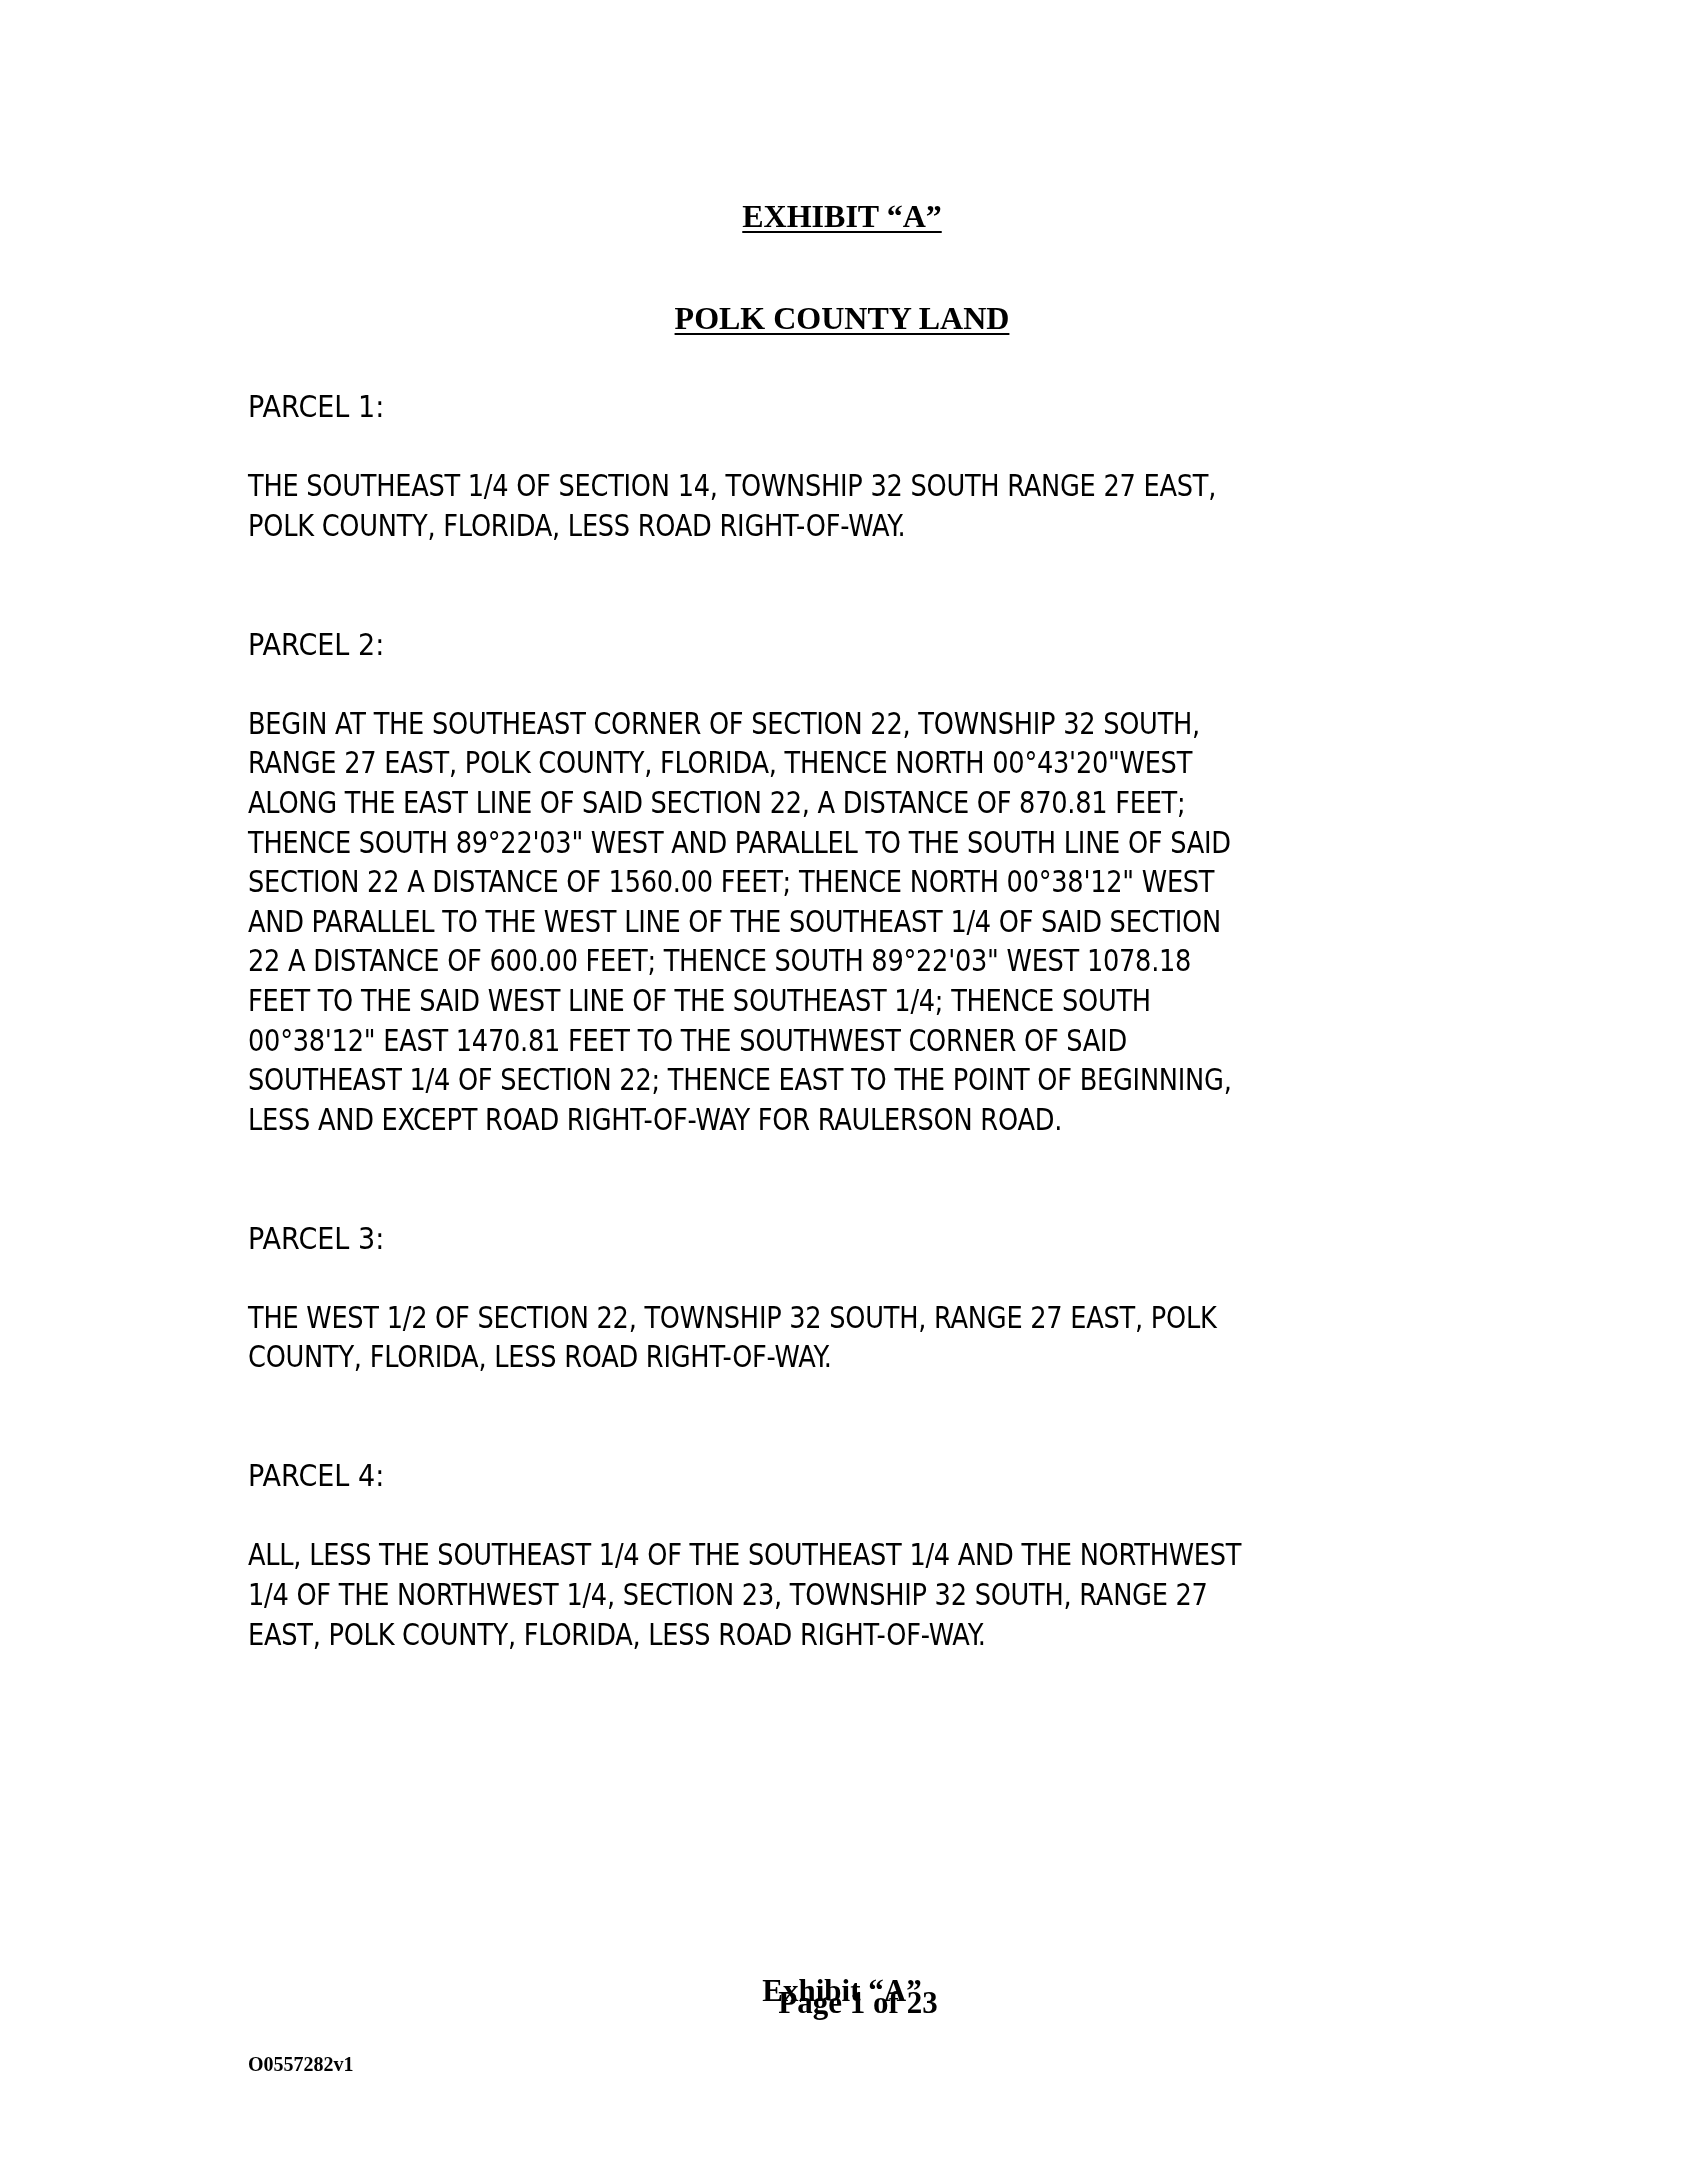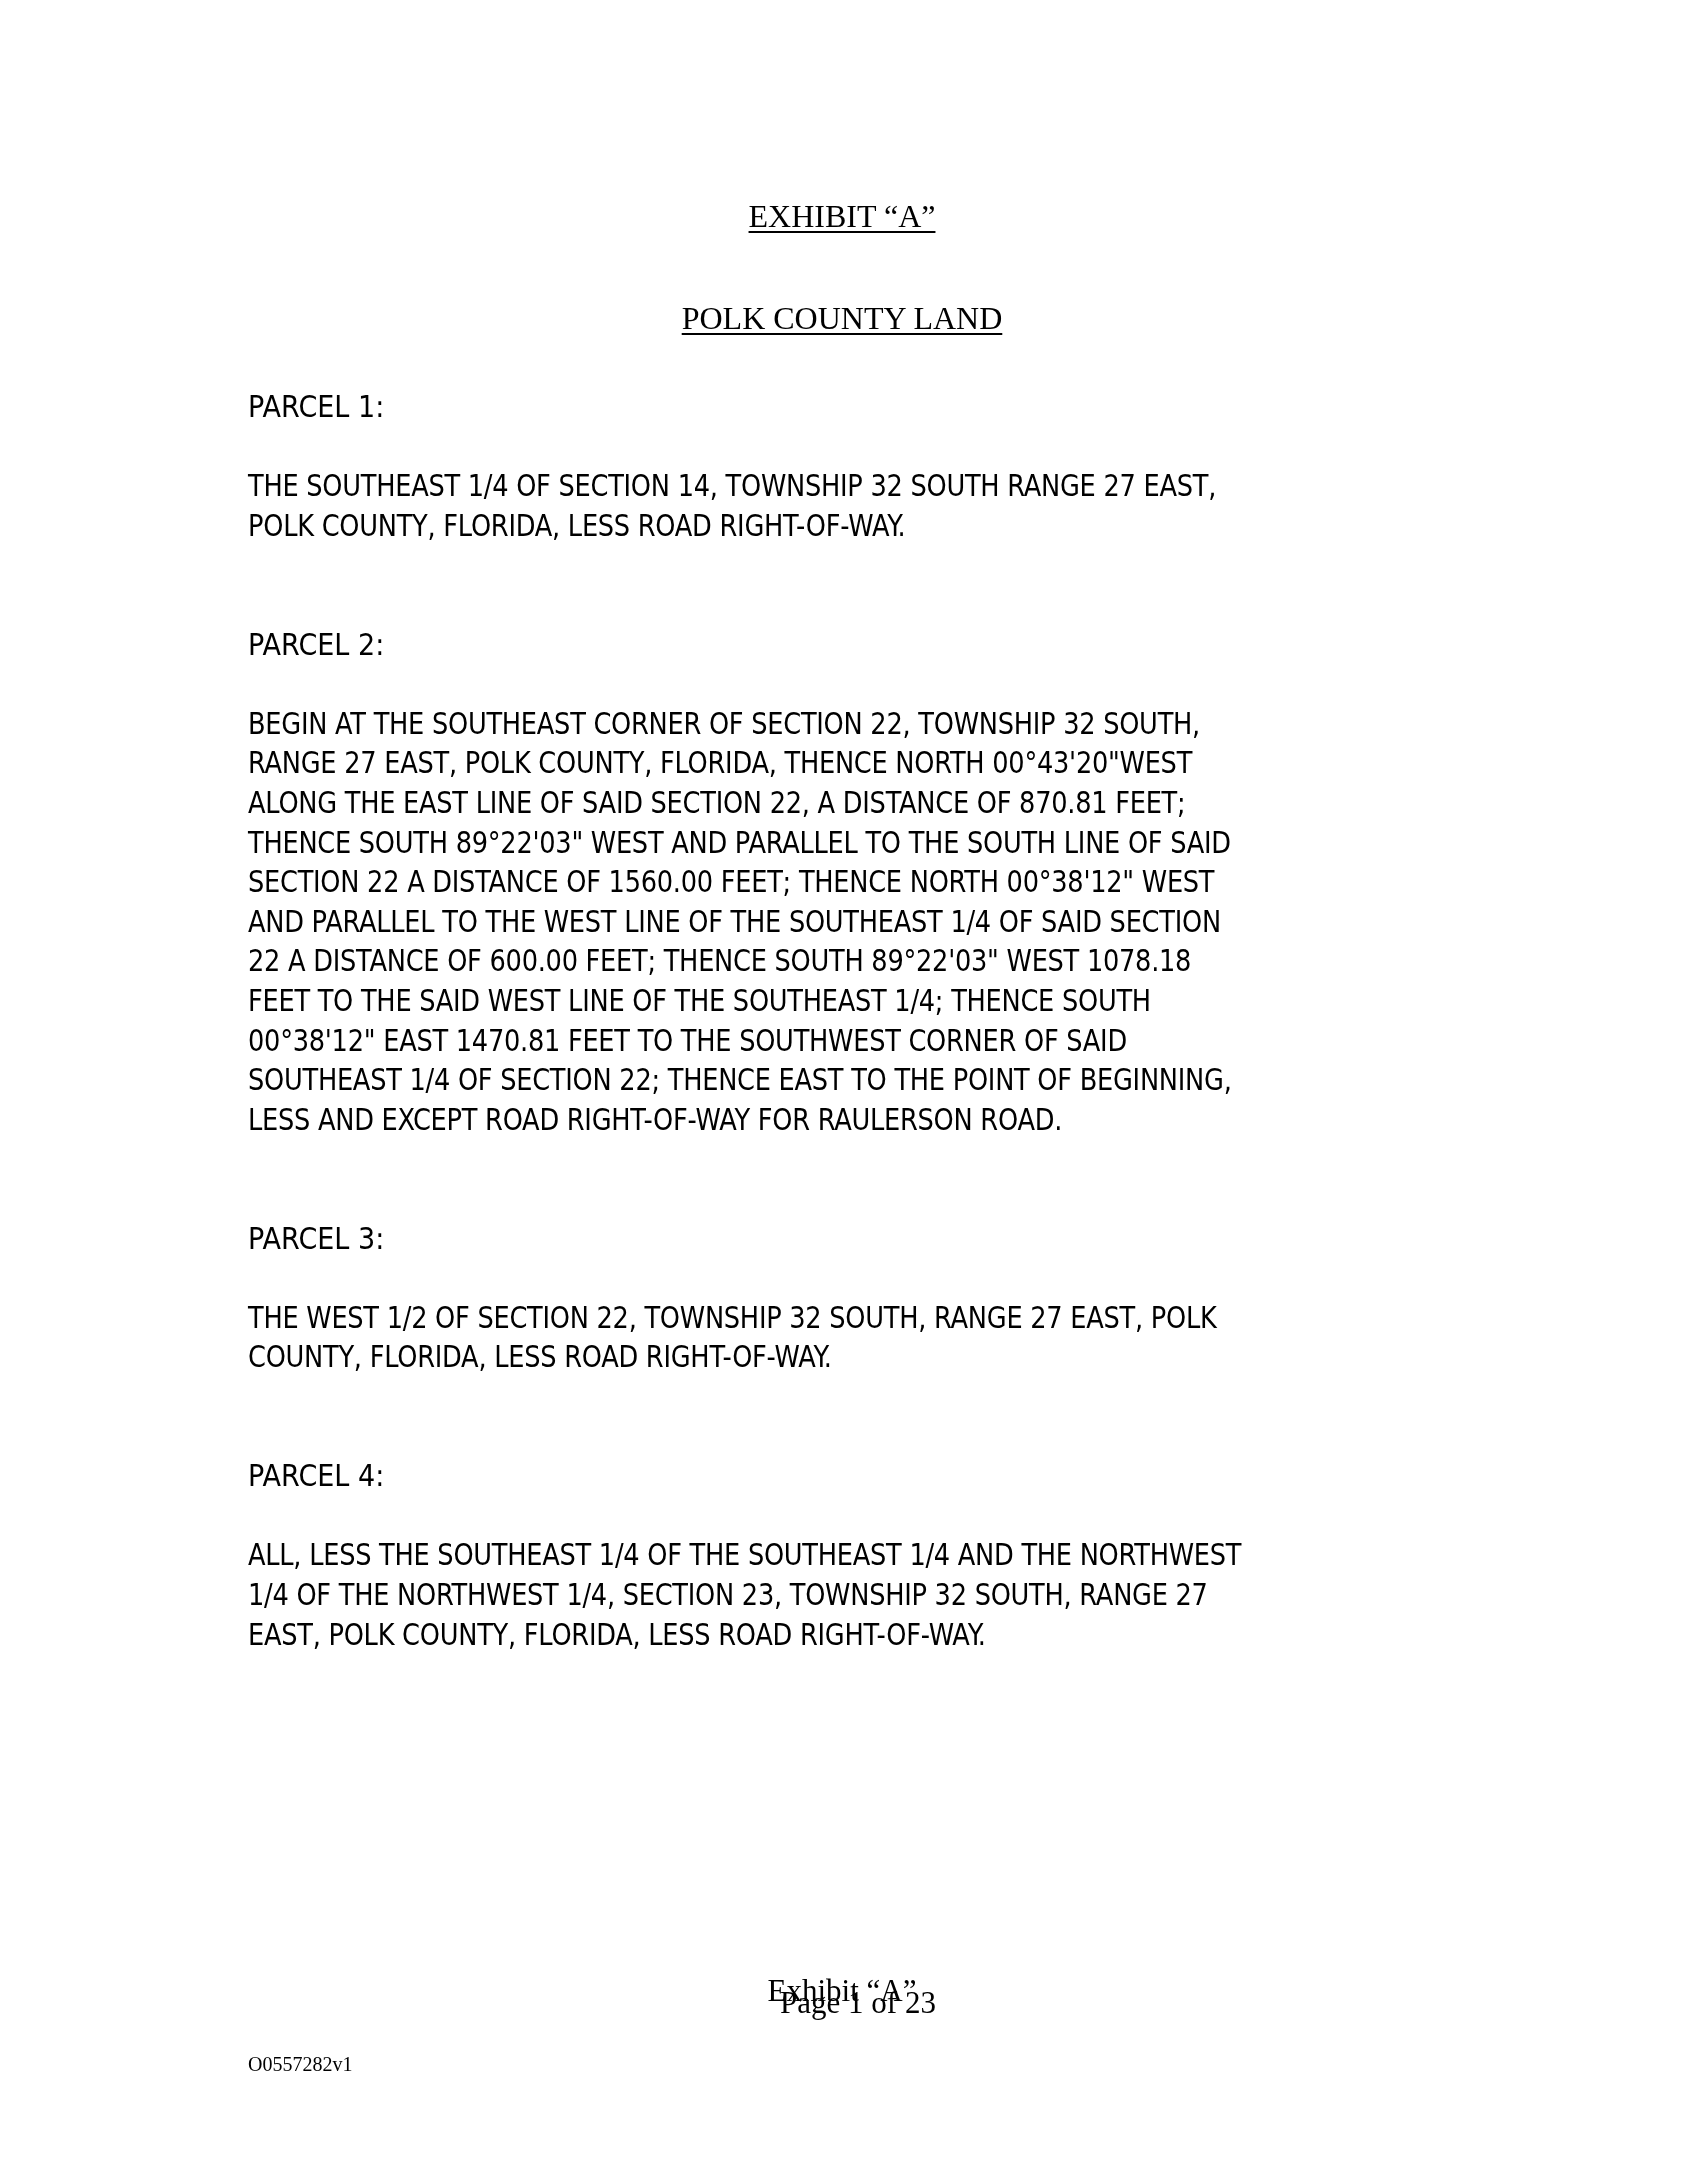--- a/index.html
+++ b/index.html
@@ -16,20 +16,21 @@
     }
     .page {
       position: absolute;
       left: 0; top: 0;
       width: 1684px;
       height: 2179px;
       background: #ffffff;
     }
     .serif {
       font-family: "Liberation Serif", "DejaVu Serif", serif;
+      font-weight: bold;
     }
     .sans {
       font-family: "DejaVu Sans", "Liberation Sans", sans-serif;
     }
     .title {
       position: absolute;
       left: 0;
       width: 1684px;
       text-align: center;
       font-size: 32px;

